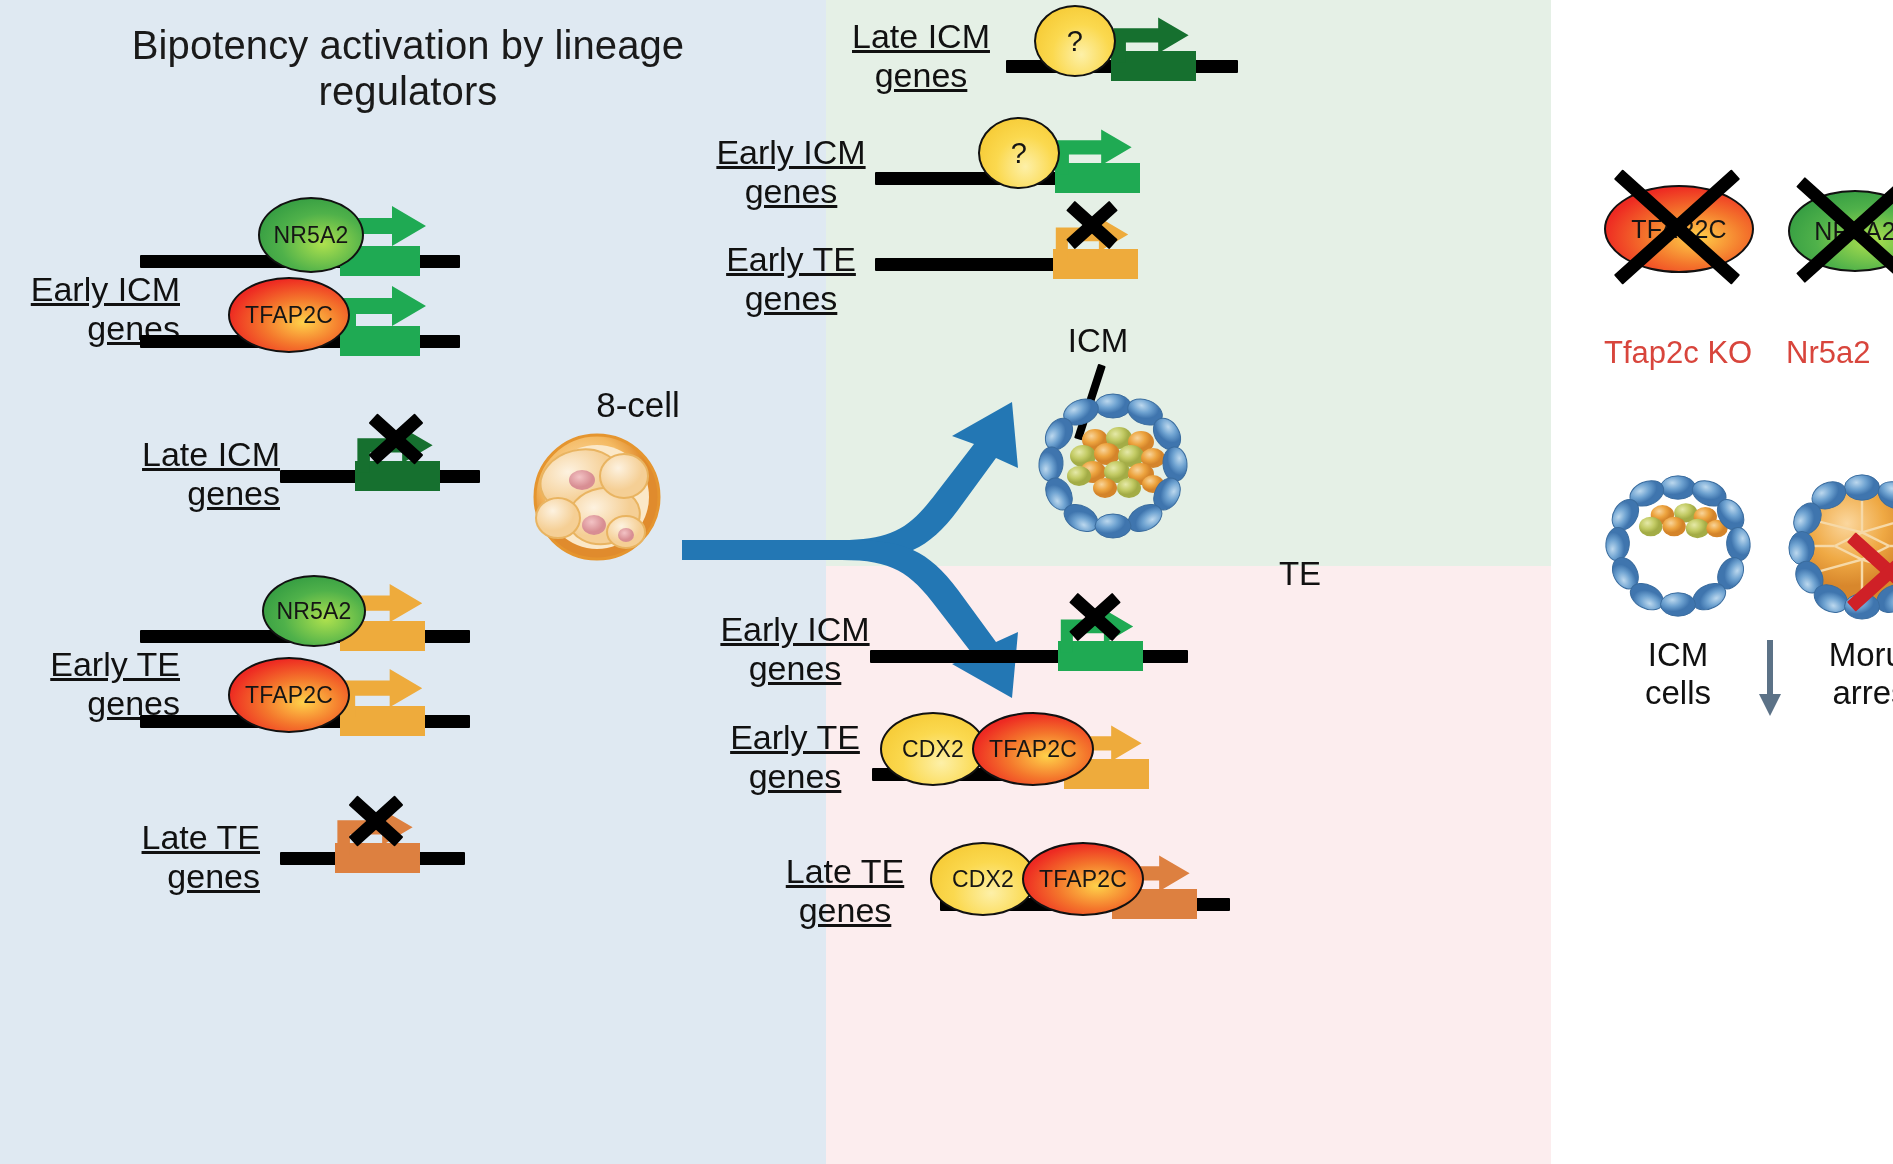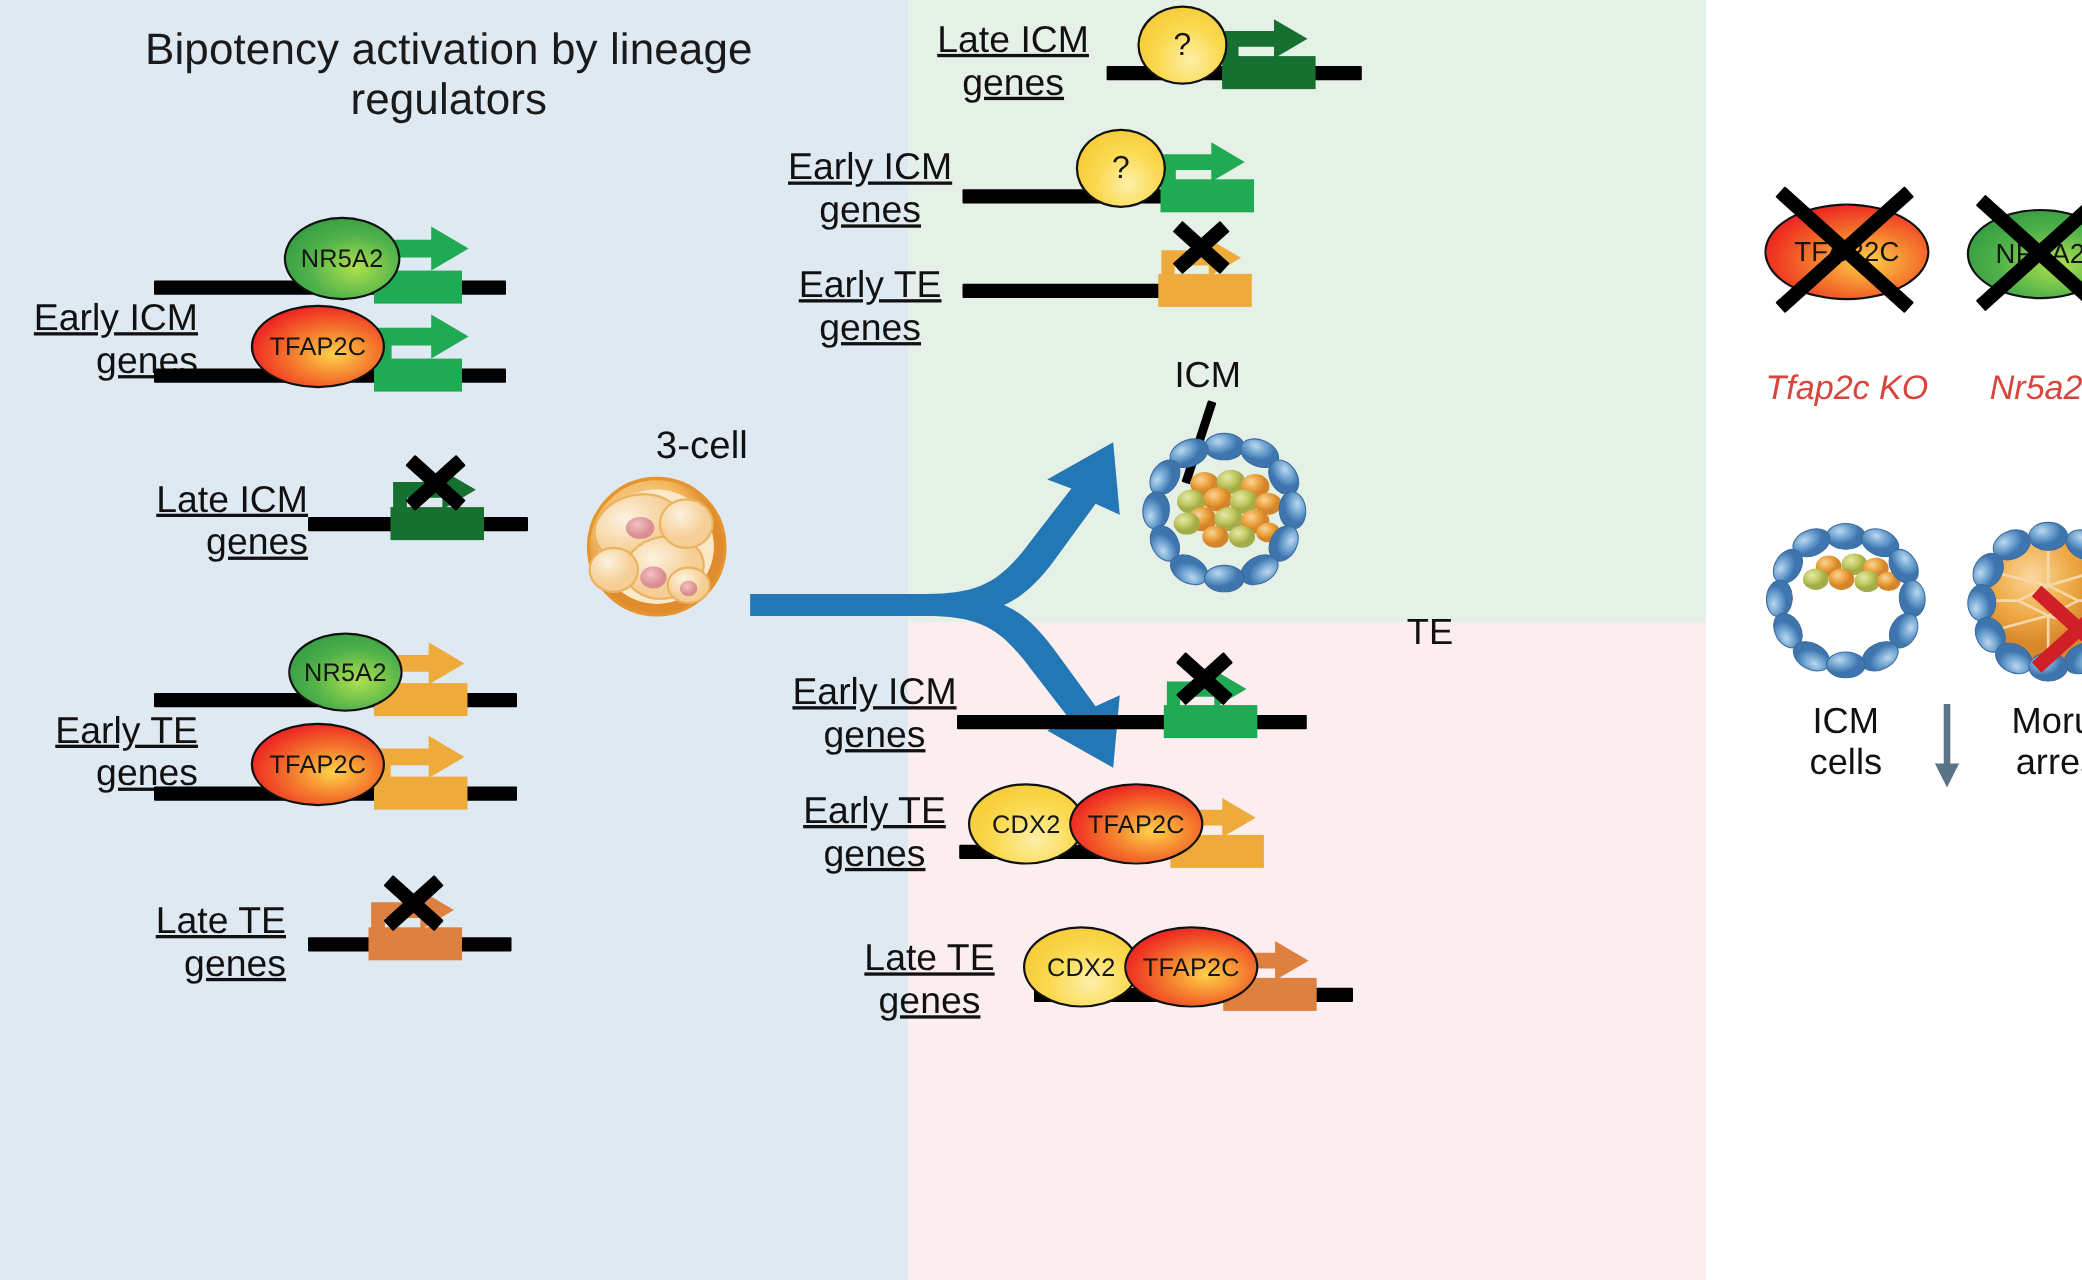--- a/index.html
+++ b/index.html
@@ -19,22 +19,22 @@
     position:absolute;text-align:center;line-height:1.16;
     font-size:40px;color:#1a1a1a;letter-spacing:.1px;
   }
   .lbl{
     position:absolute;text-align:center;line-height:1.14;
     font-size:34px;color:#111;white-space:pre-line;
   }
   .lbl-r{text-align:right;text-decoration:underline;}
   .small-lbl{position:absolute;font-size:31px;text-align:center;color:#111;}
   .ko-lbl{
-    position:absolute;font-size:31px;font-style:italic;color:#d8453c;
-    text-align:center;white-space:nowrap;
+    position:absolute;font-size:31px;color:#d8453c;
+    white-space:nowrap;
   }
 
   
   .track{position:absolute;}
   .dna{position:absolute;left:0;top:0;height:13px;background:#000;border-radius:1px;}
   .box{position:absolute;height:30px;top:-9px;}
   .box.green{background:#1faa53;}
   .box.dgreen{background:#16702f;}
   .box.orange{background:#eeab3c;}
   .box.dorange{background:#dd8040;}
@@ -140,21 +140,21 @@
   <div class="box dorange" style="left:55px;width:85px;"></div>
   <svg style="position:absolute;left:52px;top:-48px;" width="86" height="52" viewBox="0 0 96 58">
     <path d="M6 56 L6 18 L56 18 L56 6 L90 26 L56 46 L56 34 L20 34 L20 56 Z" fill="#dd8040"></path>
   </svg>
   <div class="xmark big" style="left:65px;top:-62px;width:62px;height:62px;">
     <i></i>
       <i></i>
   </div>
 </div>
 
-<div class="small-lbl" style="left:548px;top:385px;width:180px;font-size:35px;">3-cell</div>
+<div class="small-lbl" style="left:548px;top:385px;width:180px;font-size:35px;">8-cell</div>
 <svg style="position:absolute;left:532px;top:432px;" width="130" height="130" viewBox="0 0 130 130">
   <defs>
     <radialGradient id="g8o" cx="40%" cy="35%">
         <stop offset="0%" stop-color="#fde3b8"></stop>
         <stop offset="70%" stop-color="#f4b961"></stop>
         <stop offset="100%" stop-color="#e08b2d"></stop>
       </radialGradient>
     <radialGradient id="g8c" cx="38%" cy="32%">
         <stop offset="0%" stop-color="#fdf2e0"></stop>
         <stop offset="100%" stop-color="#f5cf95"></stop>

